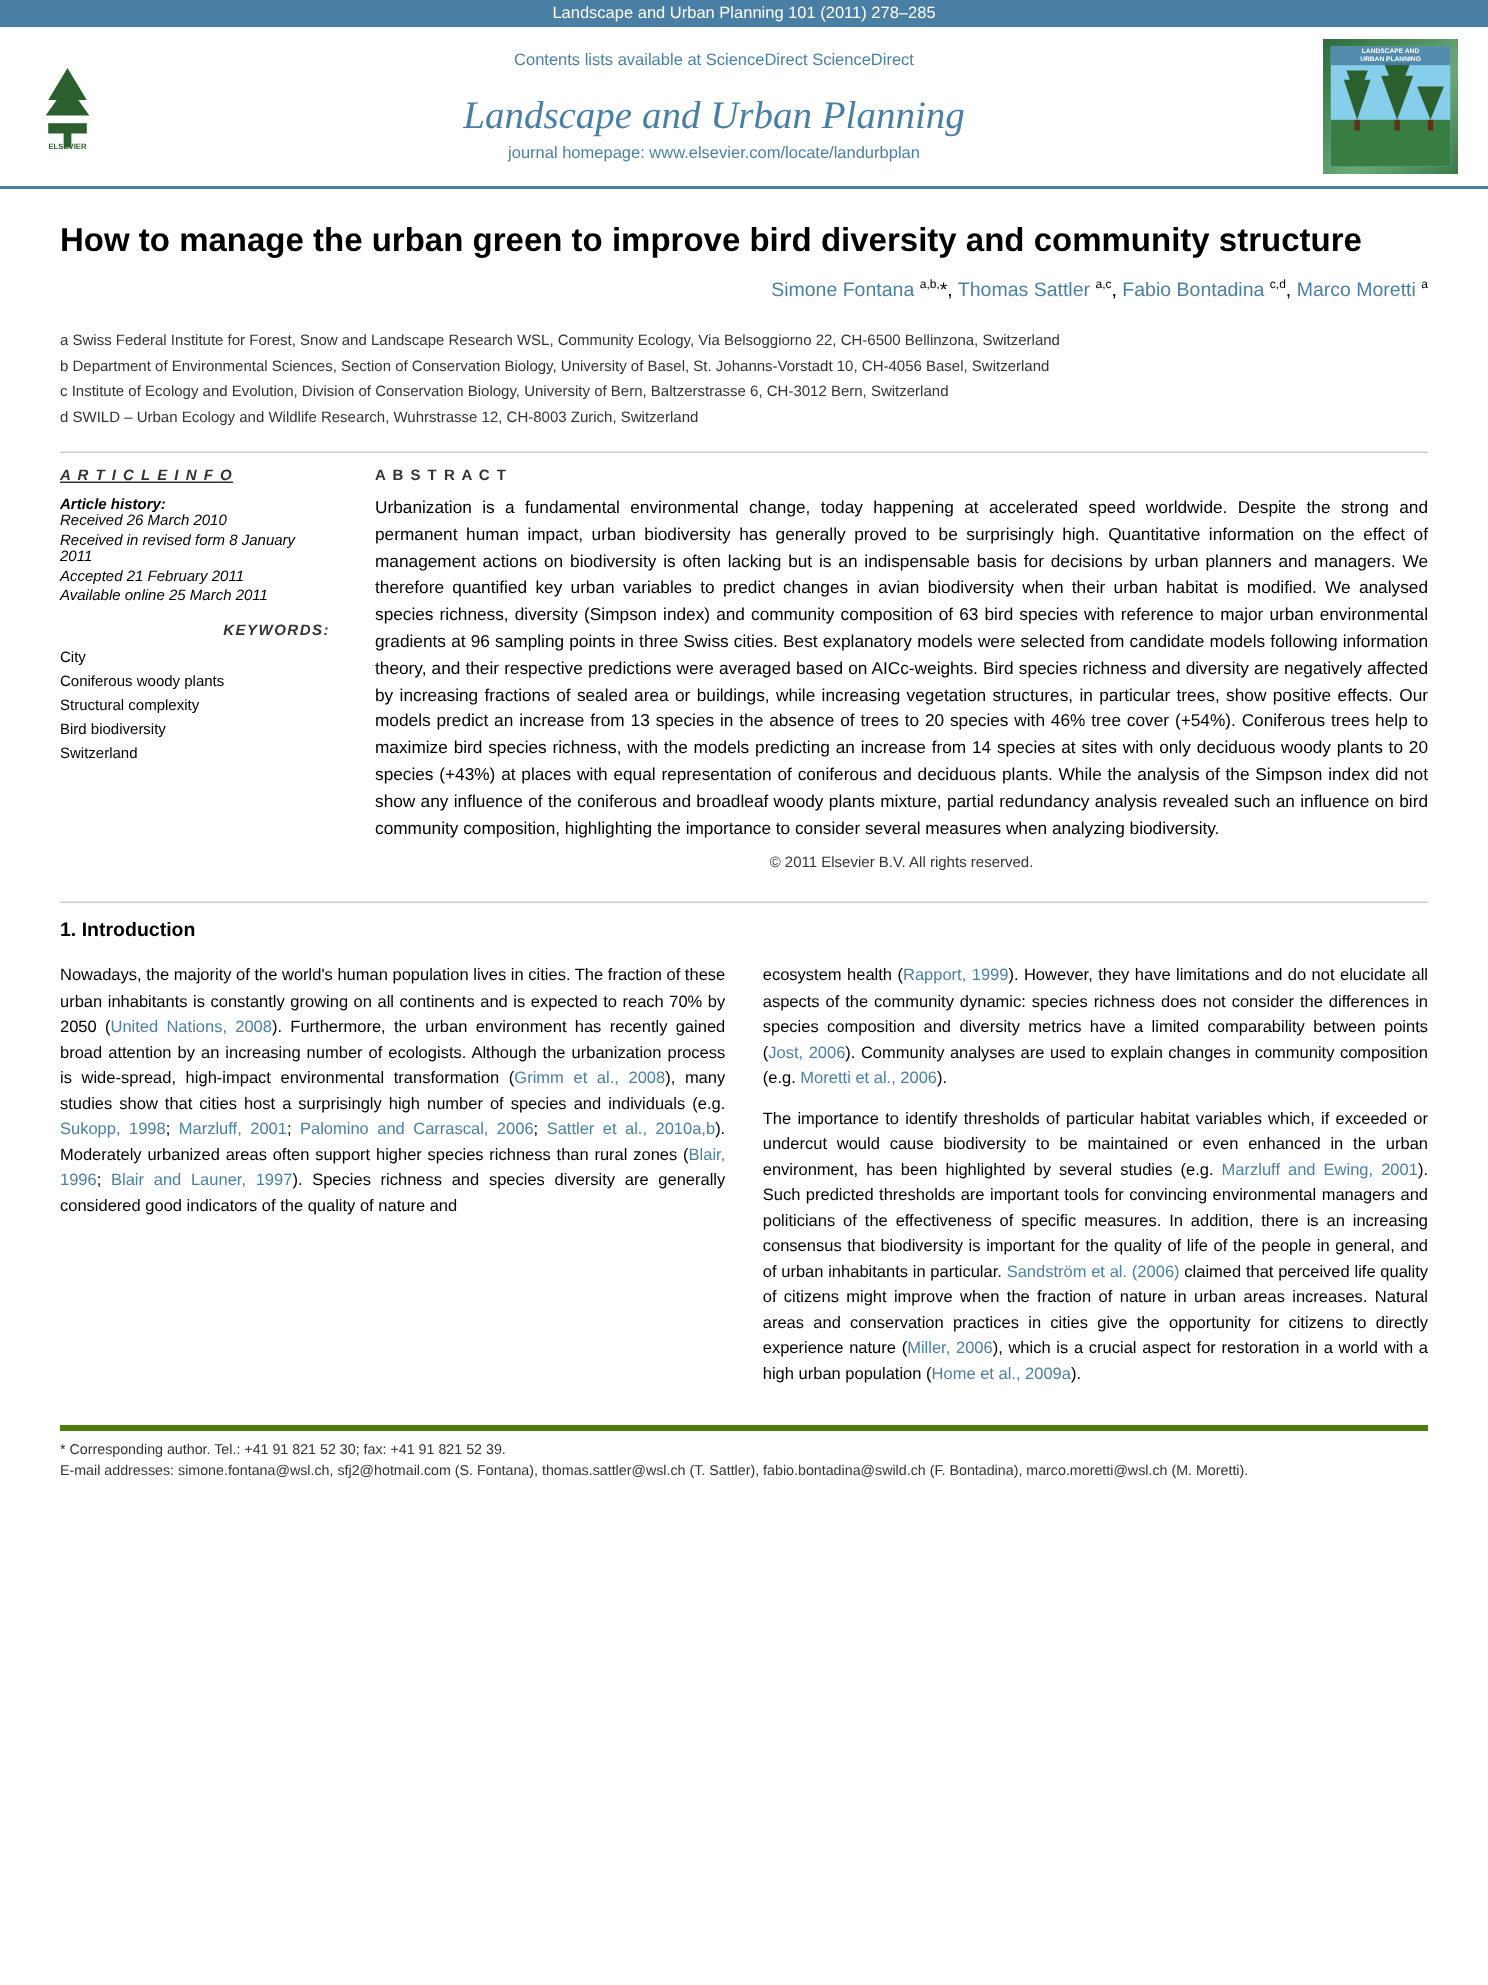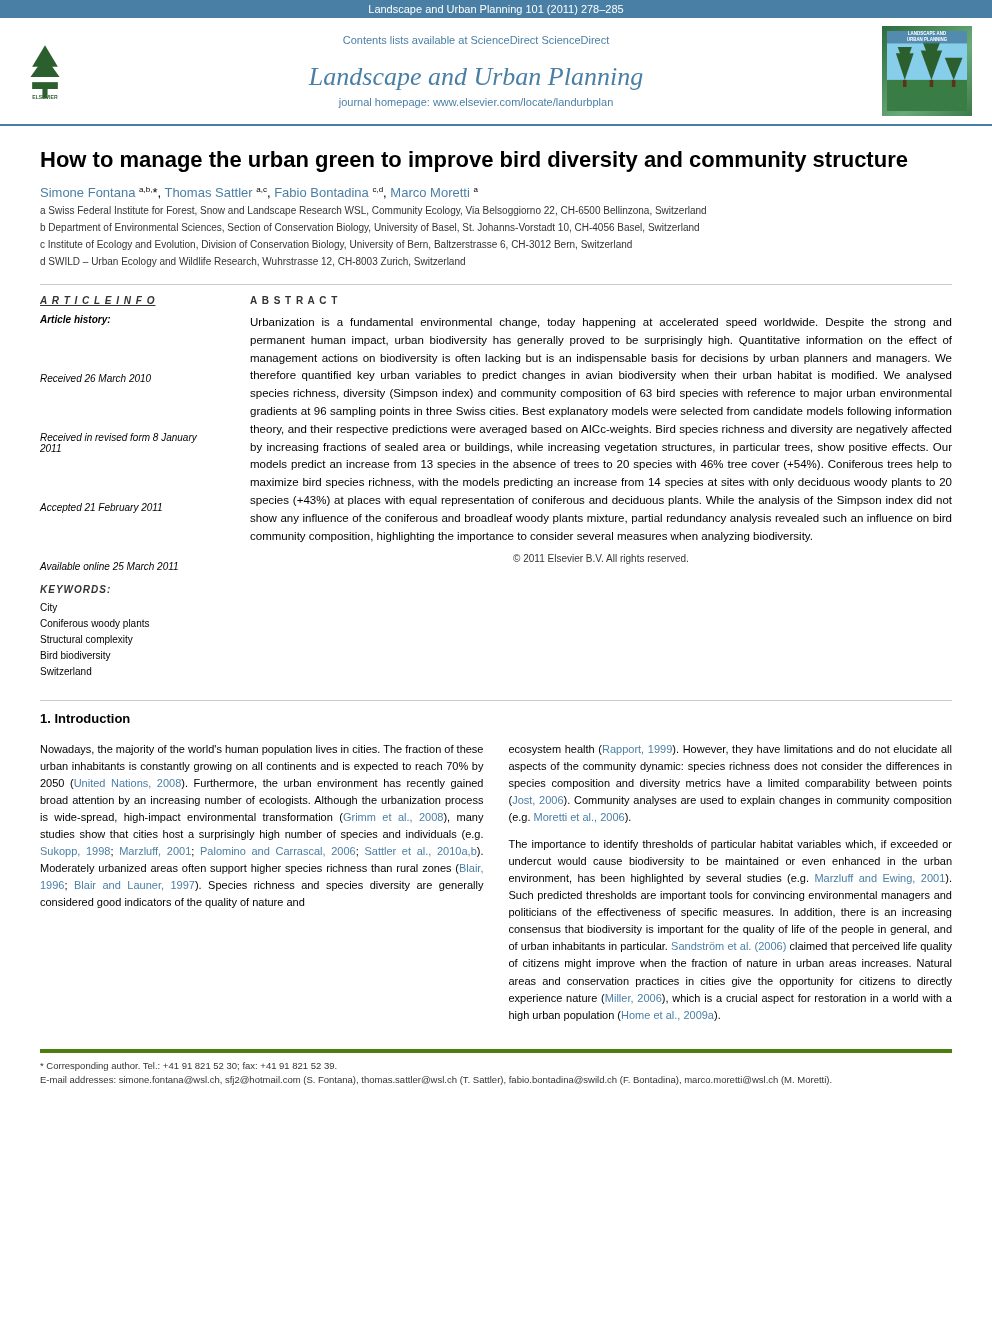--- a/index.html
+++ b/index.html
@@ -107,22 +107,23 @@
       color: #000;
       margin-bottom: 10px;
       line-height: 1.3;
       font-family: Arial, sans-serif;
     }
 
     
     .authors {
       font-size: 13px;
       color: #000;
-      margin-bottom: 3px;
-      font-family: Arial, sans-serif;
+      margin-bottom: 20px;
+      font-family: Arial, sans-serif;
+      text-align: right;
     }
 
     
     .affiliations {
       font-size: 10px;
       color: #333;
       margin-bottom: 15px;
       line-height: 1.5;
       font-family: Arial, sans-serif;
     }
@@ -169,31 +170,31 @@
 
     .article-history .hist-title {
       font-style: italic;
       font-weight: bold;
       font-size: 10px;
     }
 
     .hist-item {
       font-size: 10px;
       margin-bottom: 2px;
-      margin-top: 48px;
     }
 
     .keywords-section h3 {
       font-size: 10px;
       font-family: Arial, sans-serif;
       letter-spacing: 1px;
       color: #333;
       margin-bottom: 5px;
       text-transform: uppercase;
       font-style: italic;
+      text-align: right;
     }
 
     .keywords-list {
       font-size: 10px;
       font-family: Arial, sans-serif;
       line-height: 1.6;
     }
 
     .abstract-section {
       flex: 1;

